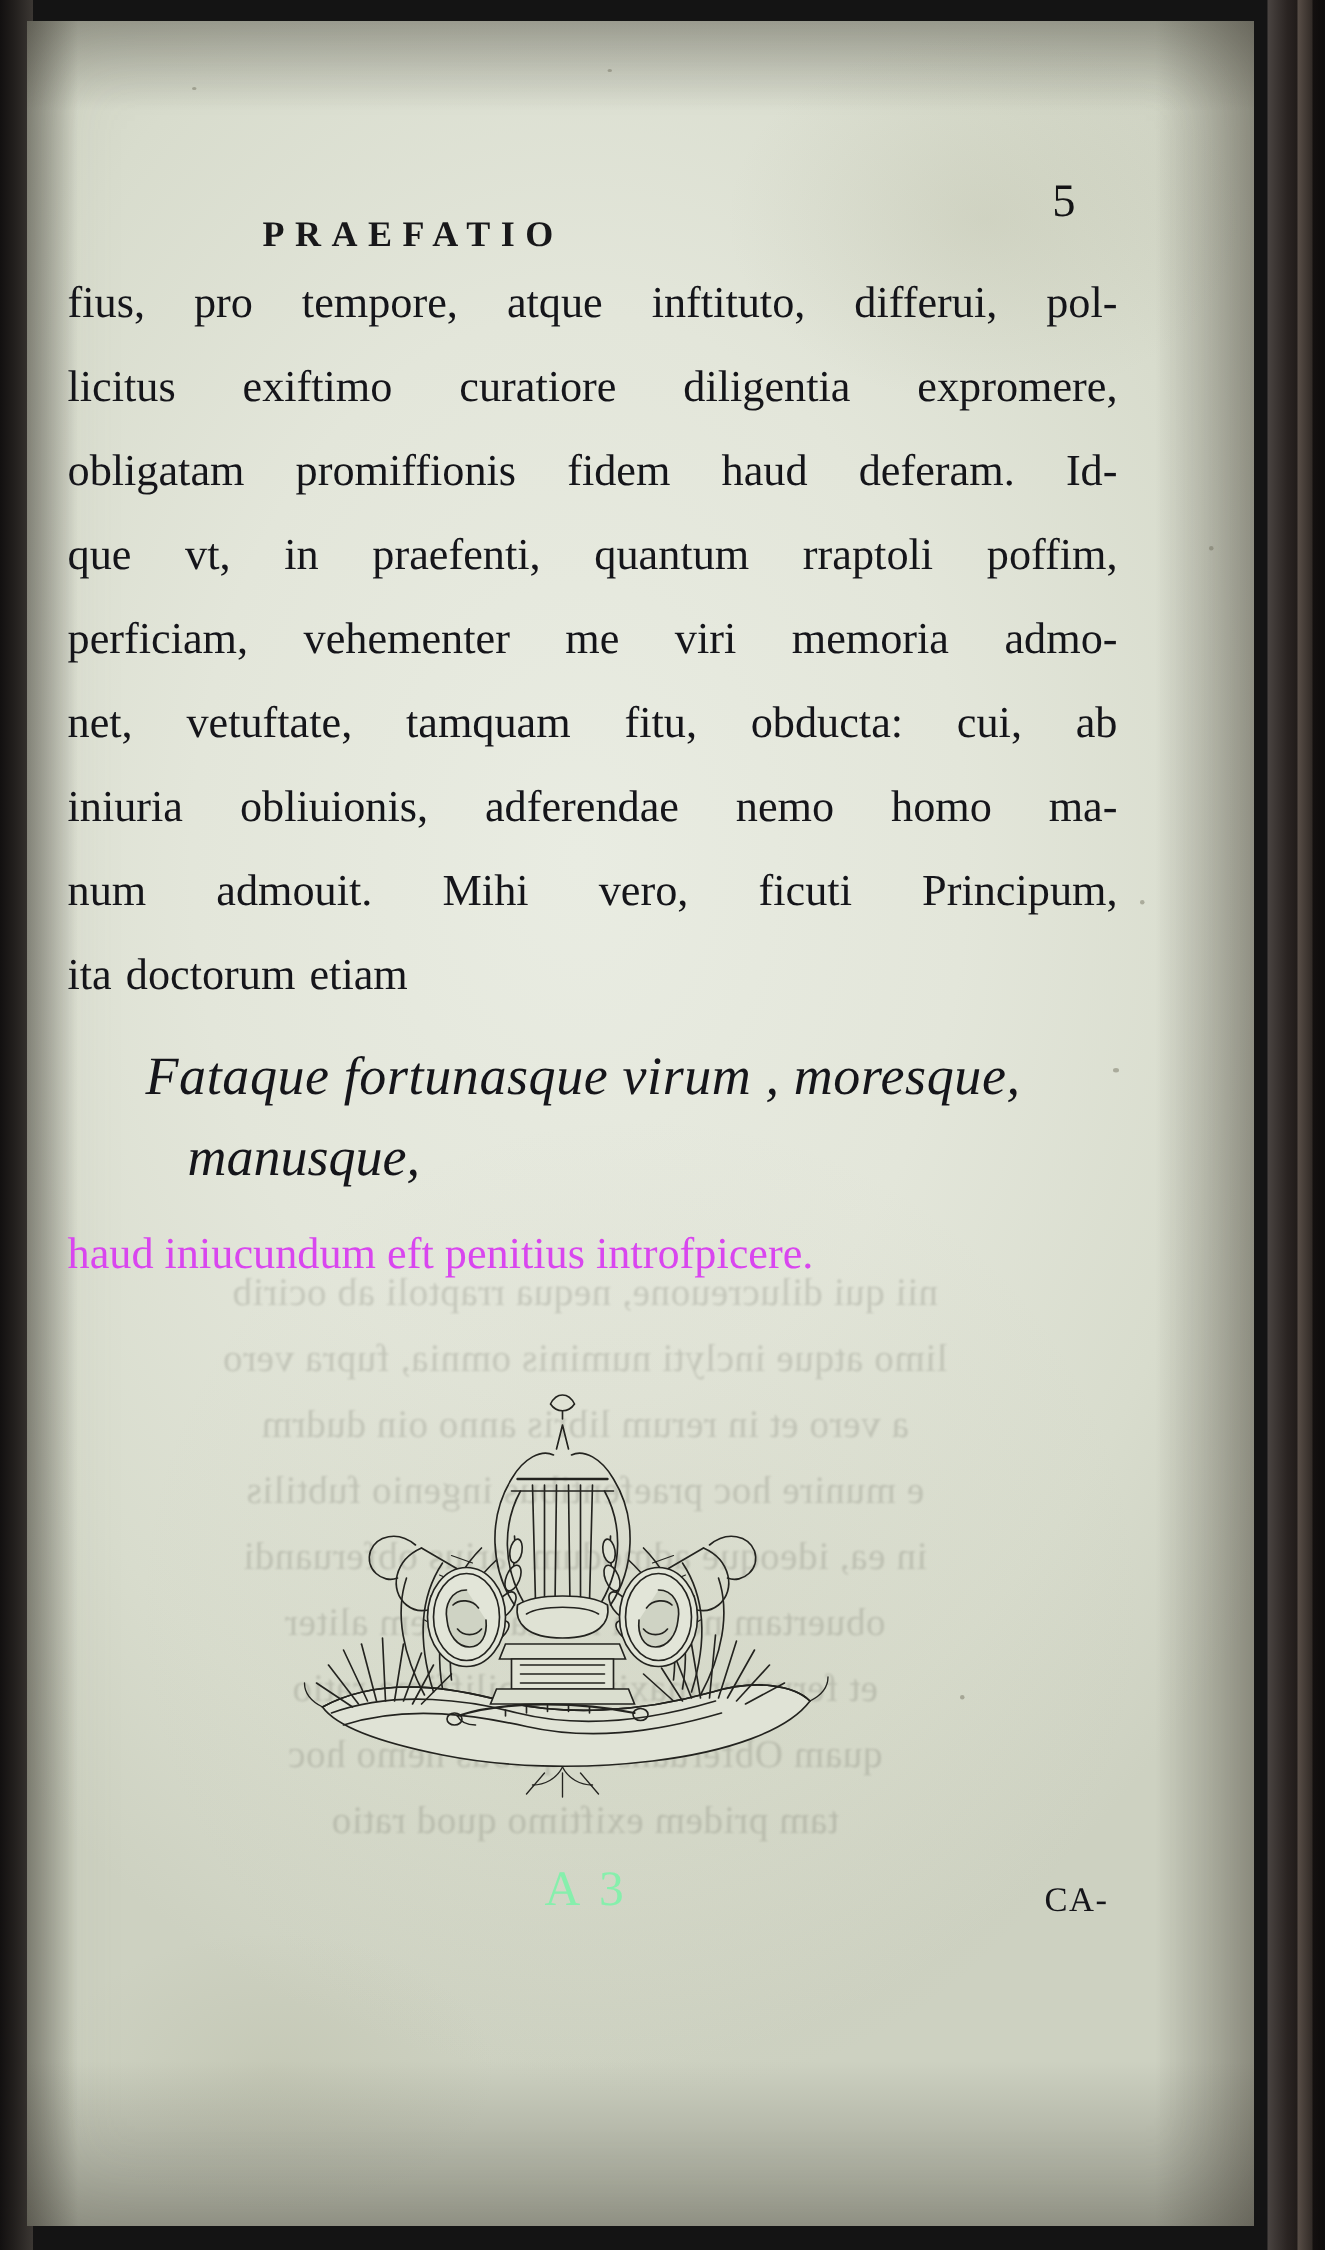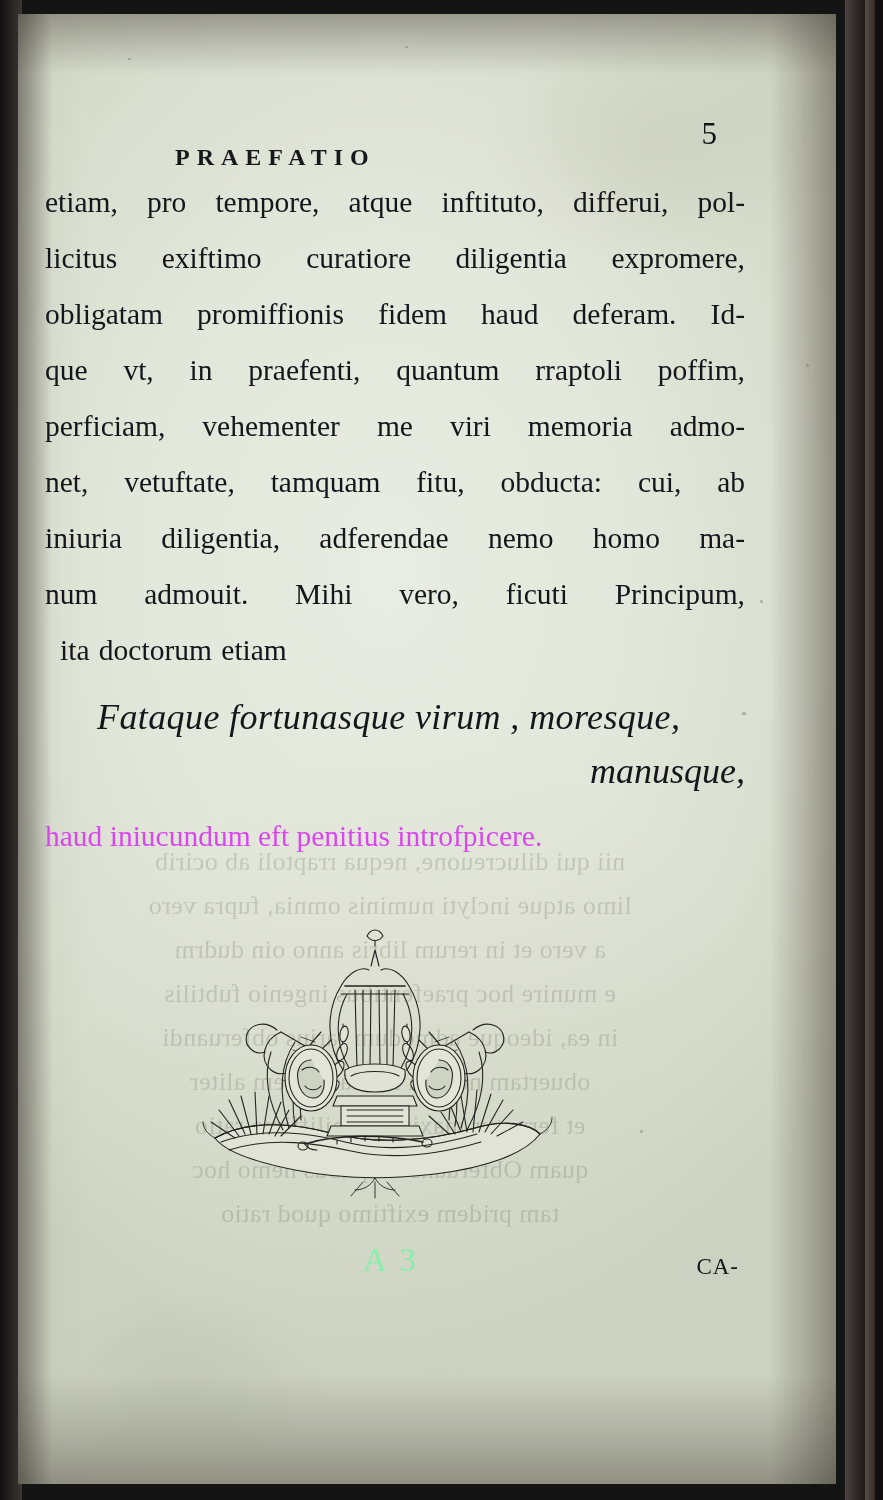--- a/index.html
+++ b/index.html
@@ -163,40 +163,39 @@
     text-align: justify;
     text-align-last: justify;
     word-spacing: 2px;
   }
   .body-text .ln {
     display: block;
     white-space: nowrap;
   }
   .body-text .ln.last {
     text-align-last: left;
-    margin-left: 15px;
   }
 
   .verse {
     margin-top: 12px;
     font-family: "Liberation Serif", serif;
     font-style: italic;
     font-size: 36px;
     line-height: 54px;
     color: #15151a;
   }
   .verse .v1 {
     display: block;
     padding-left: 52px;
     white-space: nowrap;
     letter-spacing: .4px;
   }
   .verse .v2 {
     display: block;
-    text-align: right;
+    text-align: left;
     padding-left: 80px;
     white-space: nowrap;
     font-style: italic;
   }
 
   .after-verse {
     margin-top: 10px;
     font-family: "Liberation Serif", serif;
     font-size: 29.5px;
     line-height: 56px;
@@ -279,27 +278,27 @@
   </div>
 
   <div class="typeblock">
 
     <div class="running-head">
       <span class="rh-title">PRAEFATIO</span>
       <span class="rh-page">5</span>
     </div>
 
     <div class="body-text">
-      <span class="ln">etiam, pro tempore, atque inftituto,  differui, pol-</span>
+      <span class="ln">fius, pro tempore, atque inftituto,  differui, pol-</span>
       <span class="ln">licitus exiftimo curatiore diligentia expromere,</span>
       <span class="ln">obligatam promiffionis fidem haud deferam.  Id-</span>
       <span class="ln">que vt, in praefenti,  quantum  rraptoli poffim,</span>
       <span class="ln">perficiam,  vehementer  me  viri  memoria  admo-</span>
       <span class="ln">net,  vetuftate,  tamquam fitu,  obducta:  cui,  ab</span>
-      <span class="ln">iniuria  diligentia,  adferendae nemo homo ma-</span>
+      <span class="ln">iniuria  obliuionis,  adferendae nemo homo ma-</span>
       <span class="ln">num  admouit.   Mihi vero,  ficuti  Principum,</span>
       <span class="ln last">ita  doctorum  etiam</span>
     </div>
 
     <div class="verse">
       <span class="v1">Fataque   fortunasque   virum ,   moresque,</span>
       <span class="v2">manusque,</span>
     </div>
 
     <div class="after-verse">haud iniucundum eft penitius introfpicere.</div>

